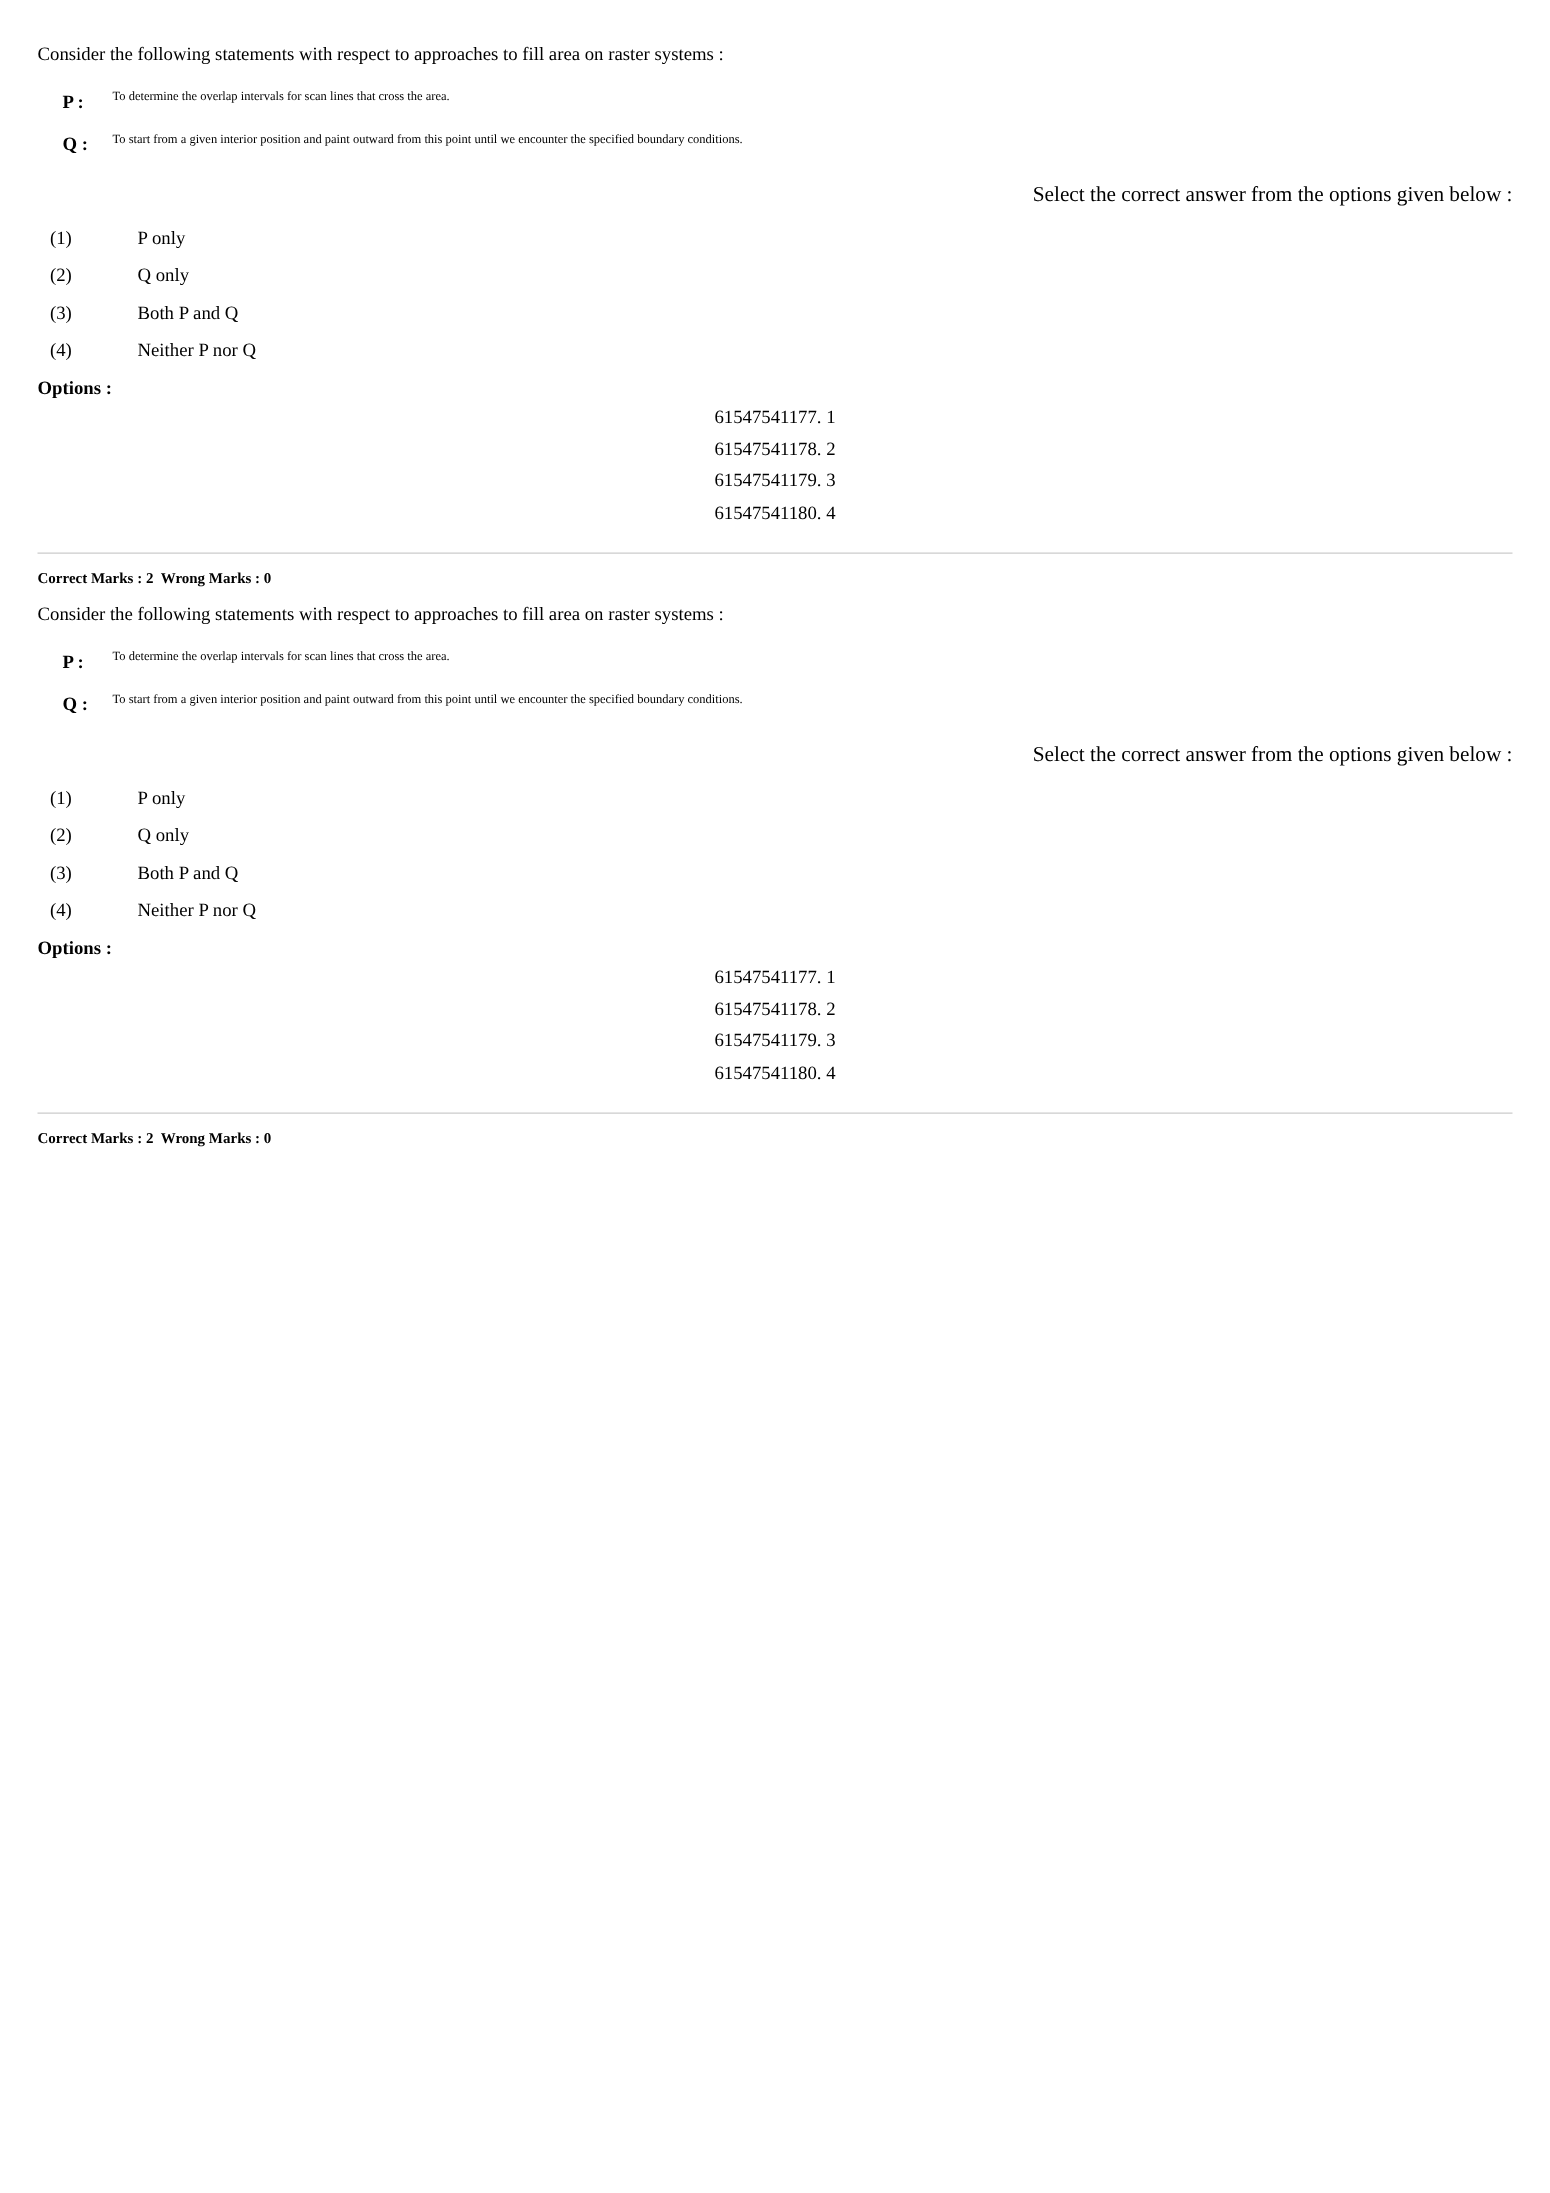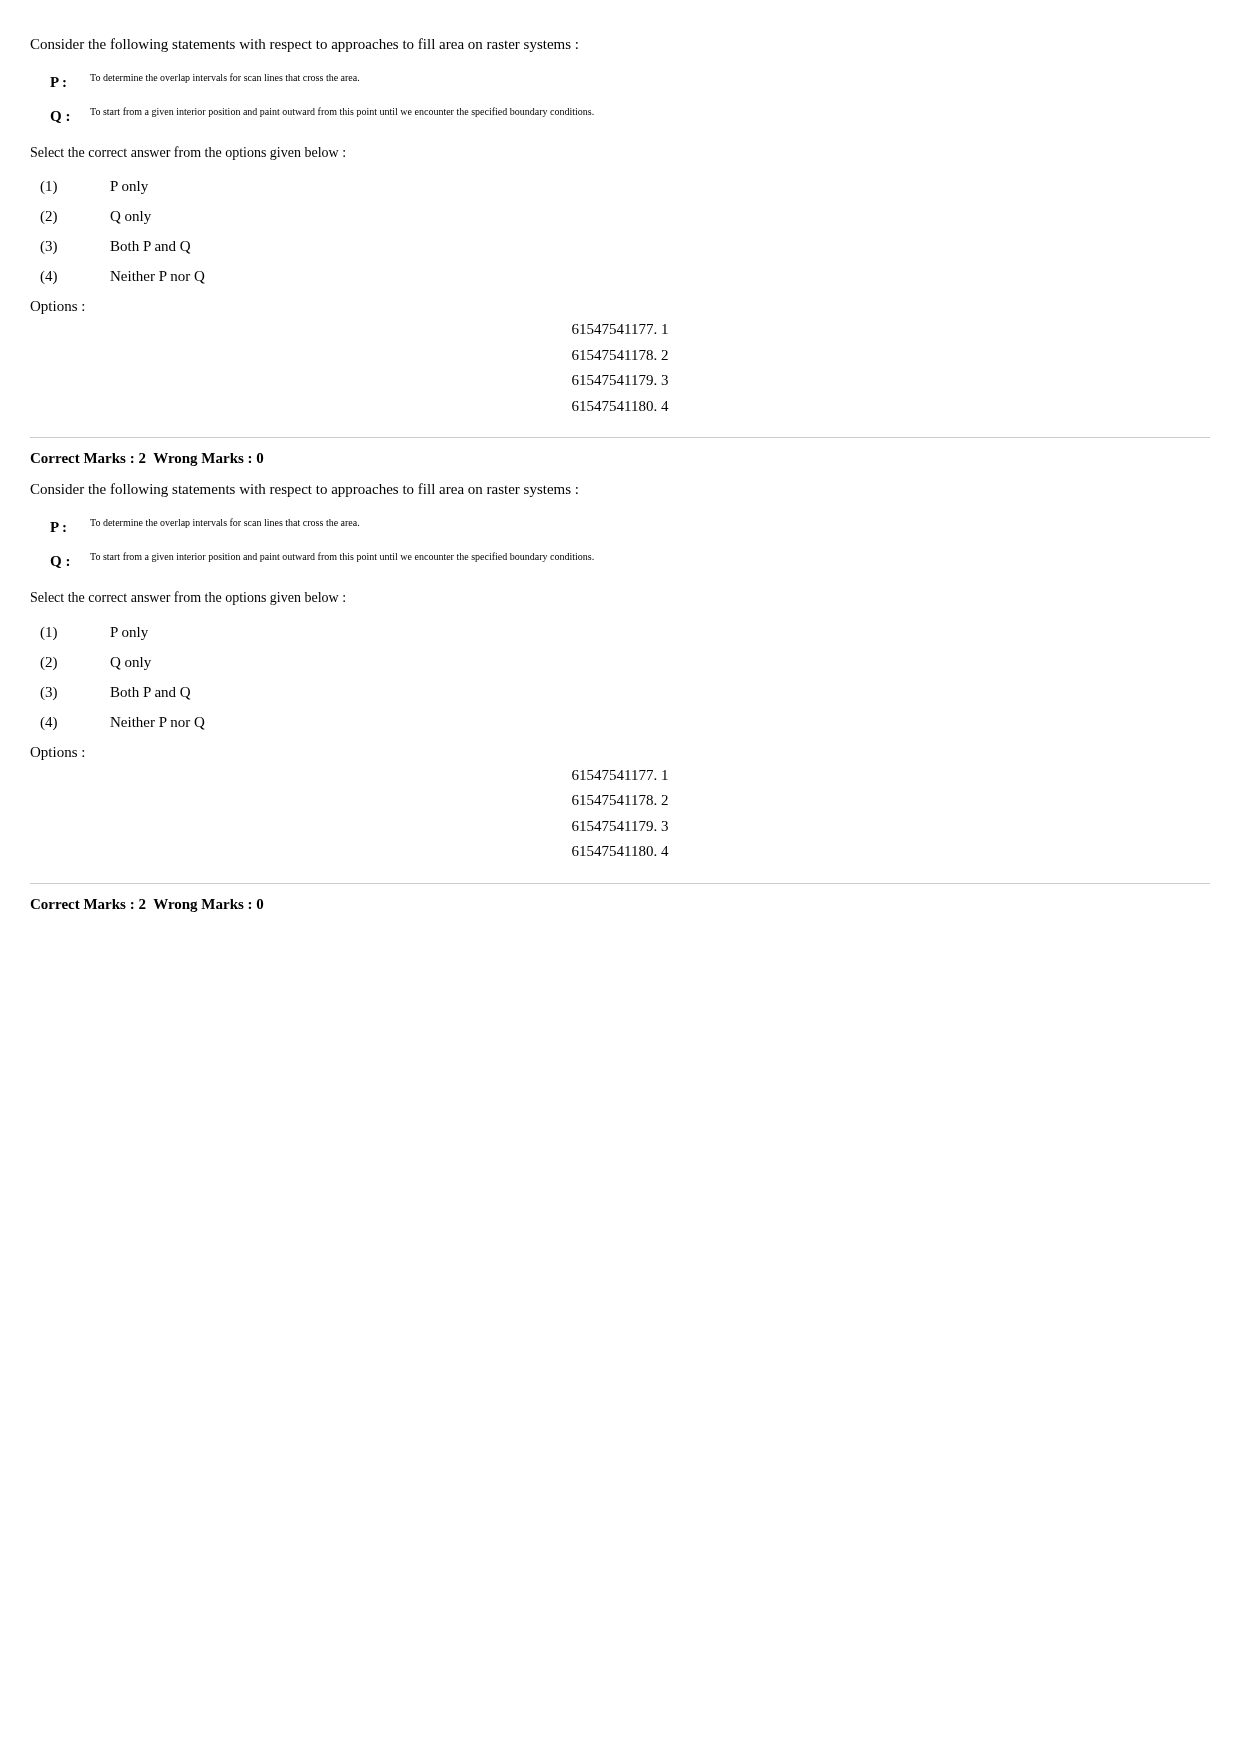--- a/index.html
+++ b/index.html
@@ -47,23 +47,24 @@
       min-width: 40px;
       line-height: 1.6;
     }
     .statement-text {
       font-size: 10px;
       line-height: 1.6;
       text-align: justify;
       flex: 1;
     }
     .select-text {
-      font-size: 14px;
+      font-size: 17px;
       margin: 14px 0 10px 0;
       line-height: 1.6;
+      text-align: right;
     }
     .option-row {
       display: flex;
       align-items: flex-start;
       margin-bottom: 6px;
       padding-left: 10px;
     }
     .option-number {
       font-size: 15px;
       min-width: 70px;
@@ -71,38 +72,38 @@
     }
     .option-text {
       font-size: 15px;
       line-height: 1.6;
     }
     .options-section {
       margin-top: 10px;
     }
     .options-label {
       font-size: 15px;
-      font-weight: normal;
+      font-weight: bold;
       margin-bottom: 2px;
     }
     .option-item {
       font-size: 15px;
       line-height: 1.7;
       text-align: center;
     }
     .metadata-block {
       font-size: 12px;
       font-weight: bold;
       color: #000000;
       margin-top: 14px;
       margin-bottom: 4px;
       line-height: 1.5;
     }
     .marks-line {
-      font-size: 15px;
+      font-size: 12px;
       font-weight: bold;
     }
   </style>
 </head>
 <body>
 
 <div class="page-container">
 
   <div class="question-block">
     <p class="question-text">Consider the following statements with respect to approaches to fill area on raster systems :</p>

